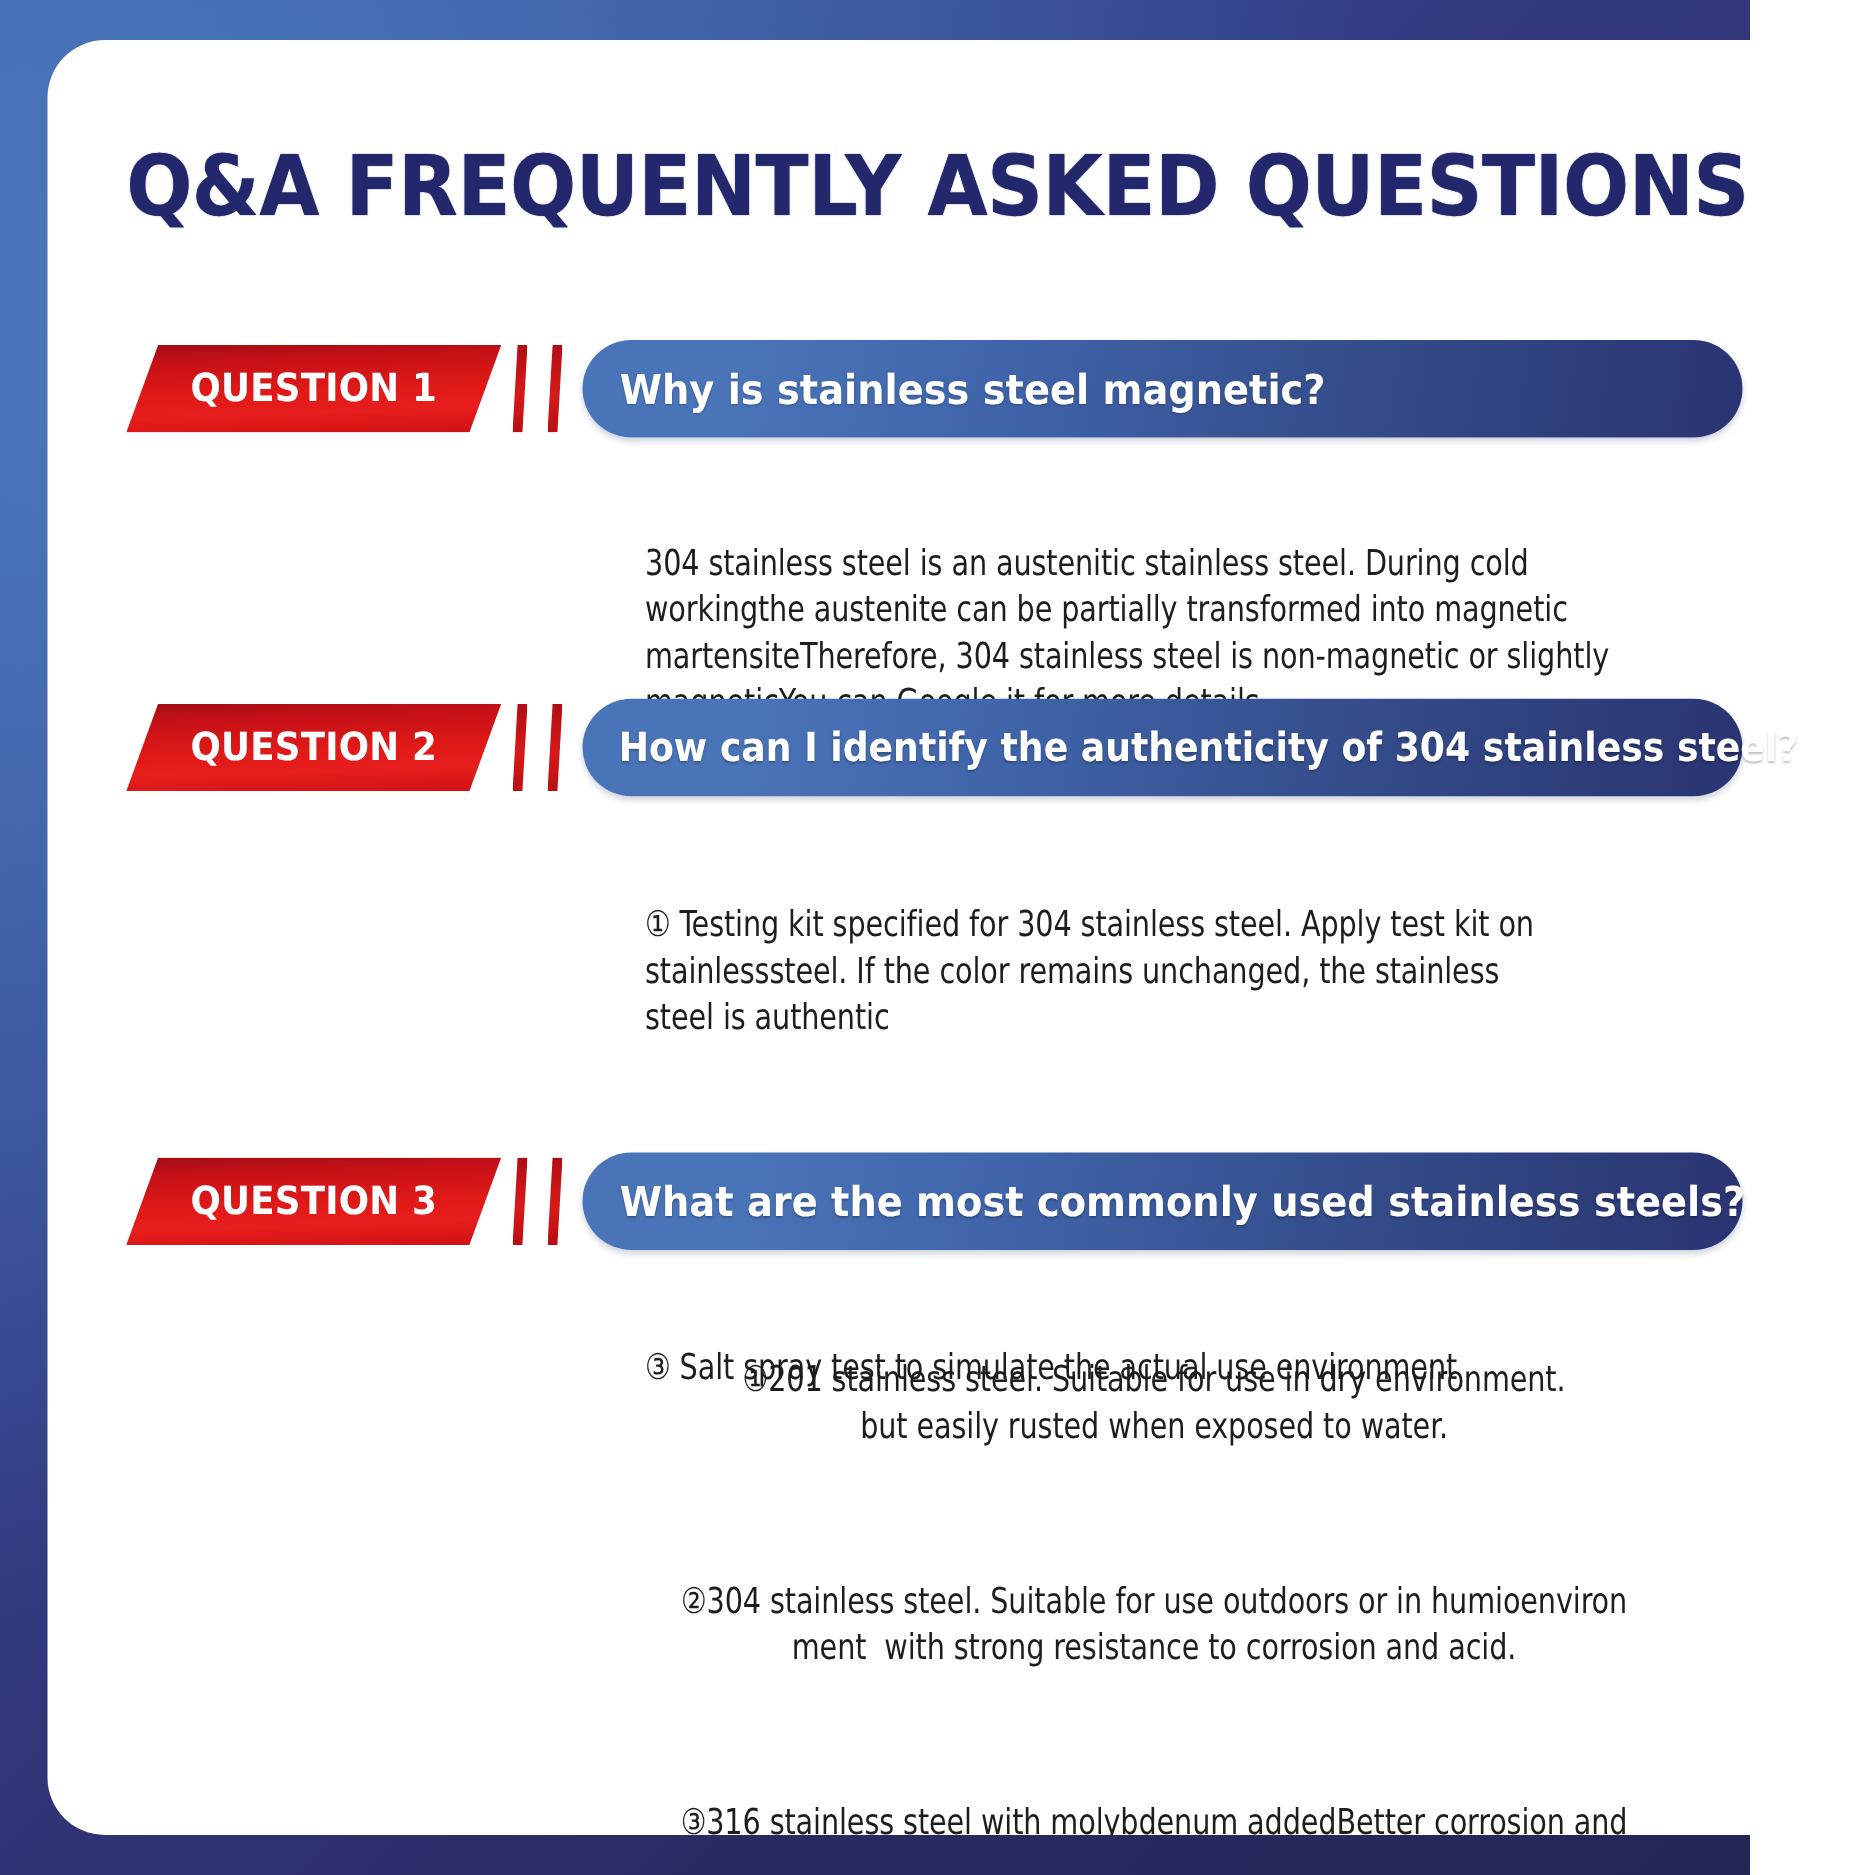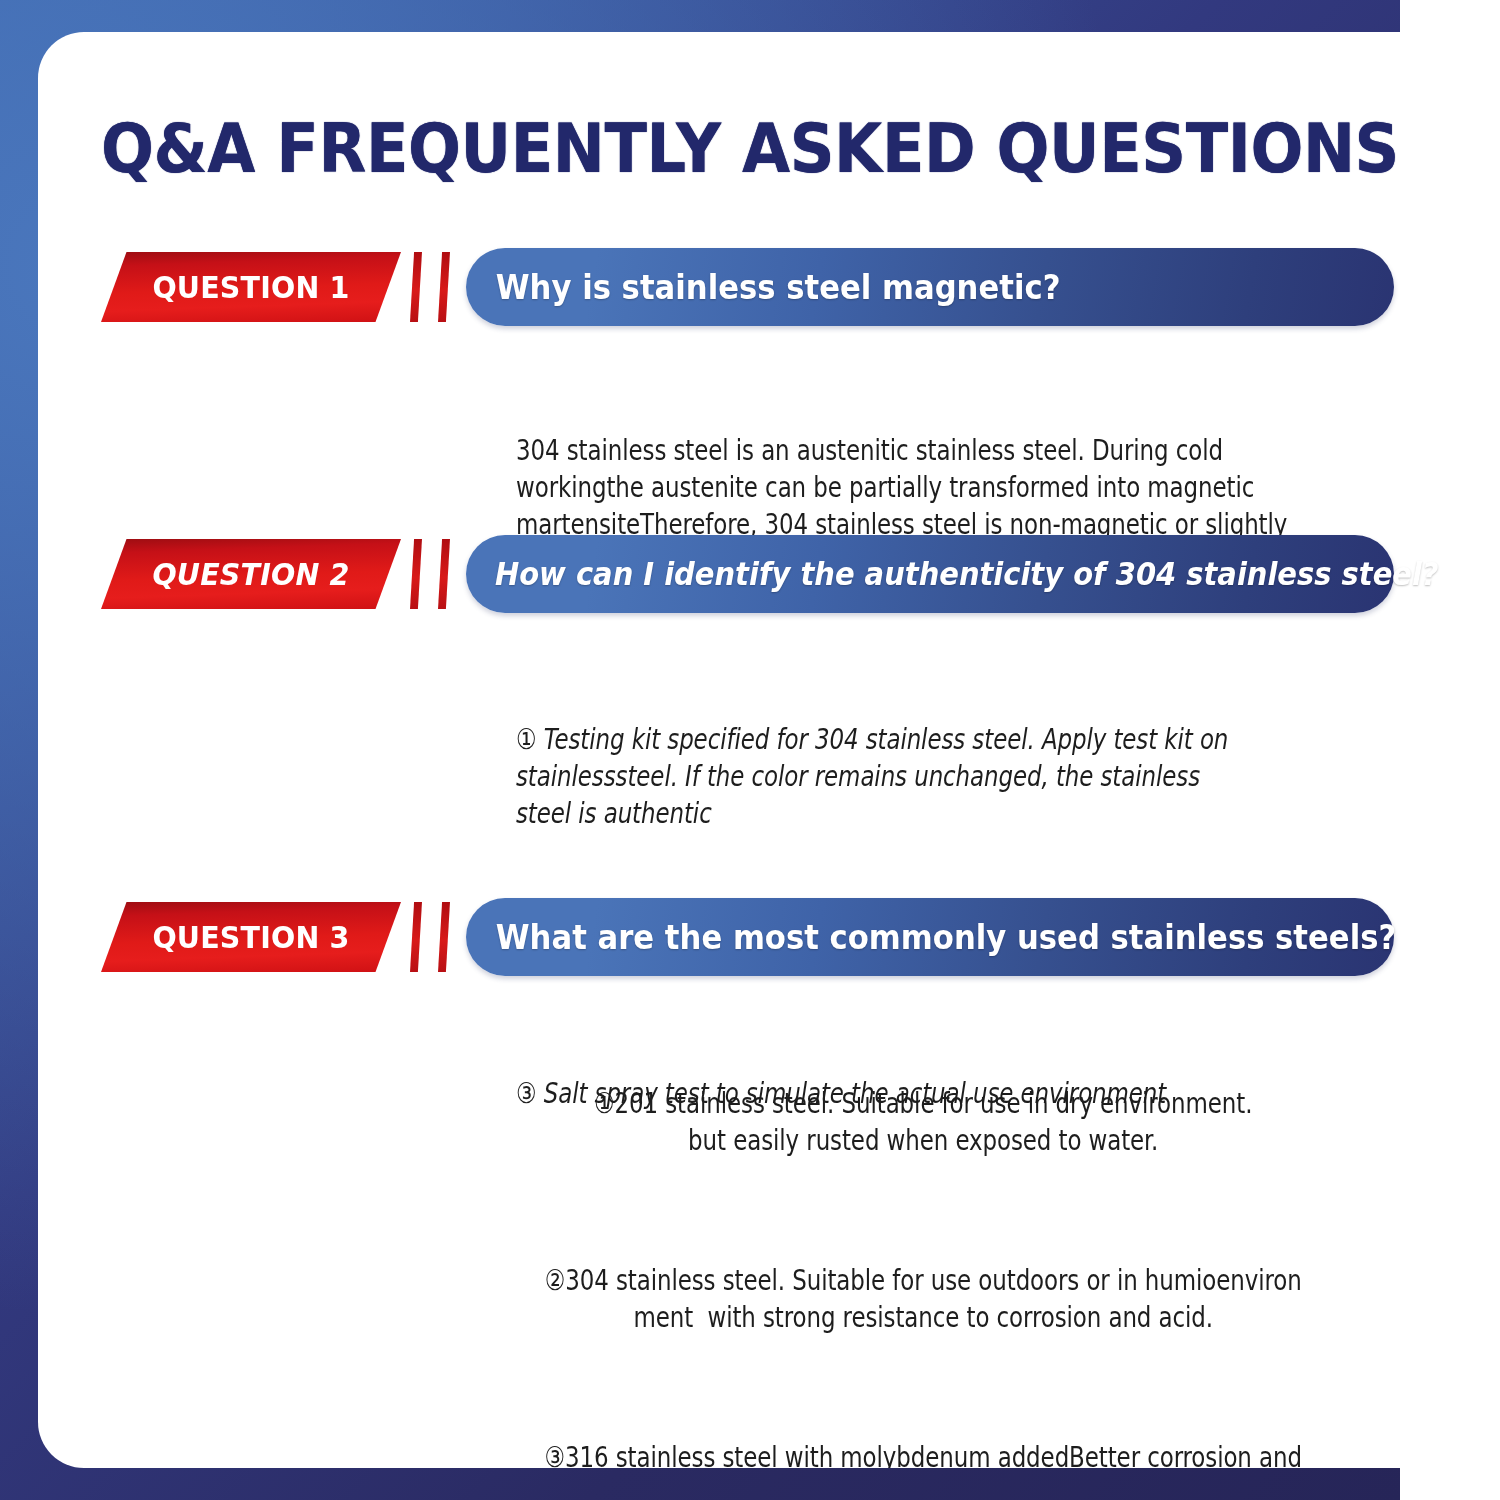--- a/index.html
+++ b/index.html
@@ -56,20 +56,21 @@
   
   .qa-block {
     position: absolute;
     left: 0;
     width: 100%;
   }
 
   .qa-head {
     position: relative;
     height: 78px;
+    margin-top: 24px;
   }
 
   
   .badge {
     position: absolute;
     left: 63px;
     top: 4px;
     width: 300px;
     height: 70px;
     background: linear-gradient(178deg, #9d0d12 0%, #c51017 18%, #e01a18 52%, #e61d1c 74%, #cf1114 100%);
@@ -176,21 +177,21 @@
         <div class="pill-label">Why is stainless steel magnetic?</div>
       </div>
       <div class="answers" style="top:110px; position:absolute;">
         <p>304 stainless steel is an austenitic stainless steel. During cold
 workingthe austenite can be partially transformed into magnetic
 martensiteTherefore, 304 stainless steel is non-magnetic or slightly
 magneticYou can Google it for more details.</p>
       </div>
     </div>
 
-    <div class="qa-block" style="top:503px;font-style:italic;">
+    <div class="qa-block" style="top:503px;">
       <div class="qa-head">
         <div class="badge"></div>
         <div class="badge-label">QUESTION 2</div>
         <div class="slash s1"></div>
         <div class="slash s2"></div>
         <div class="pill"></div>
         <div class="pill-label tight">How can I identify the authenticity of 304 stainless steel?</div>
       </div>
       <div class="answers" style="top:112px; position:absolute;">
         <p>① Testing kit specified for 304 stainless steel. Apply test kit on

